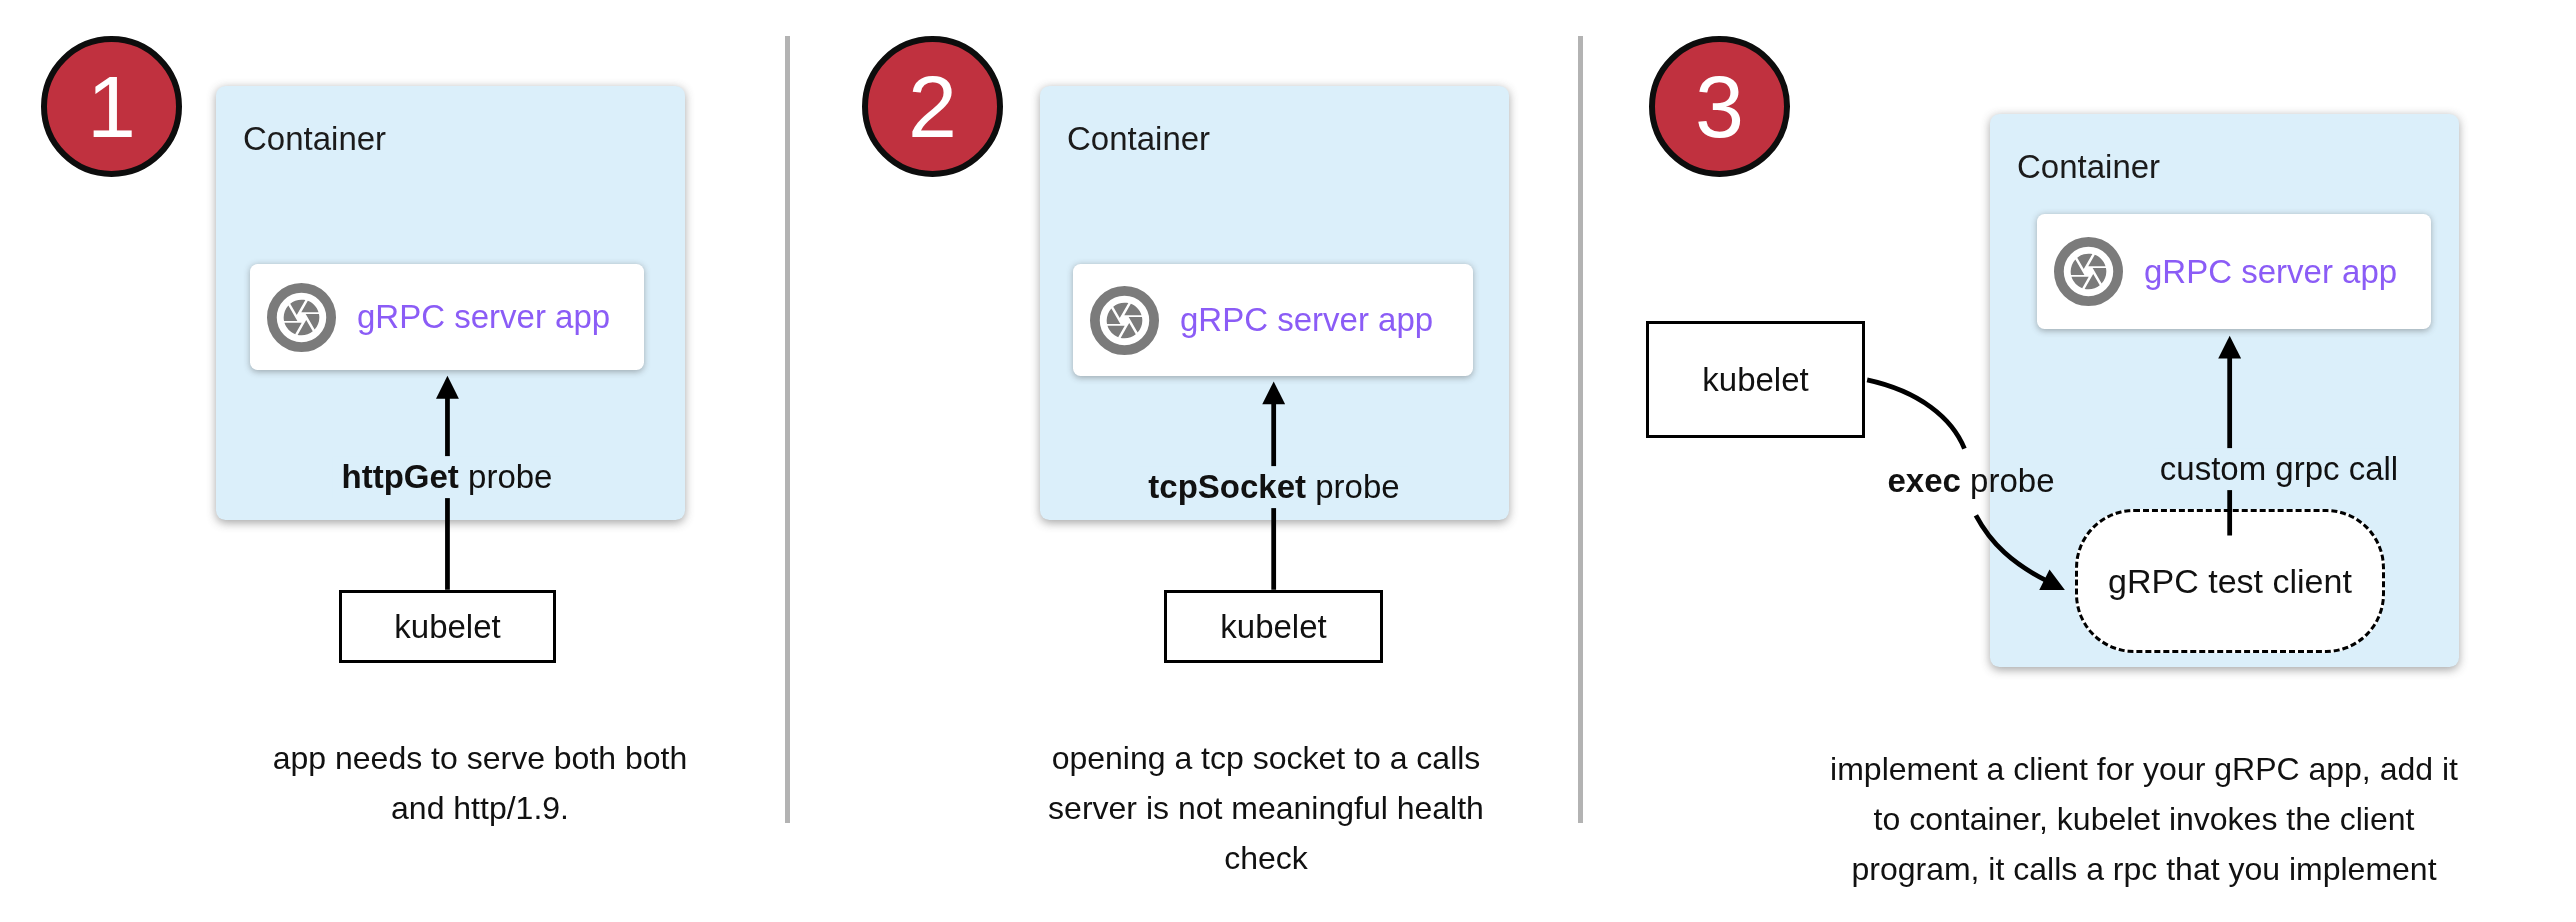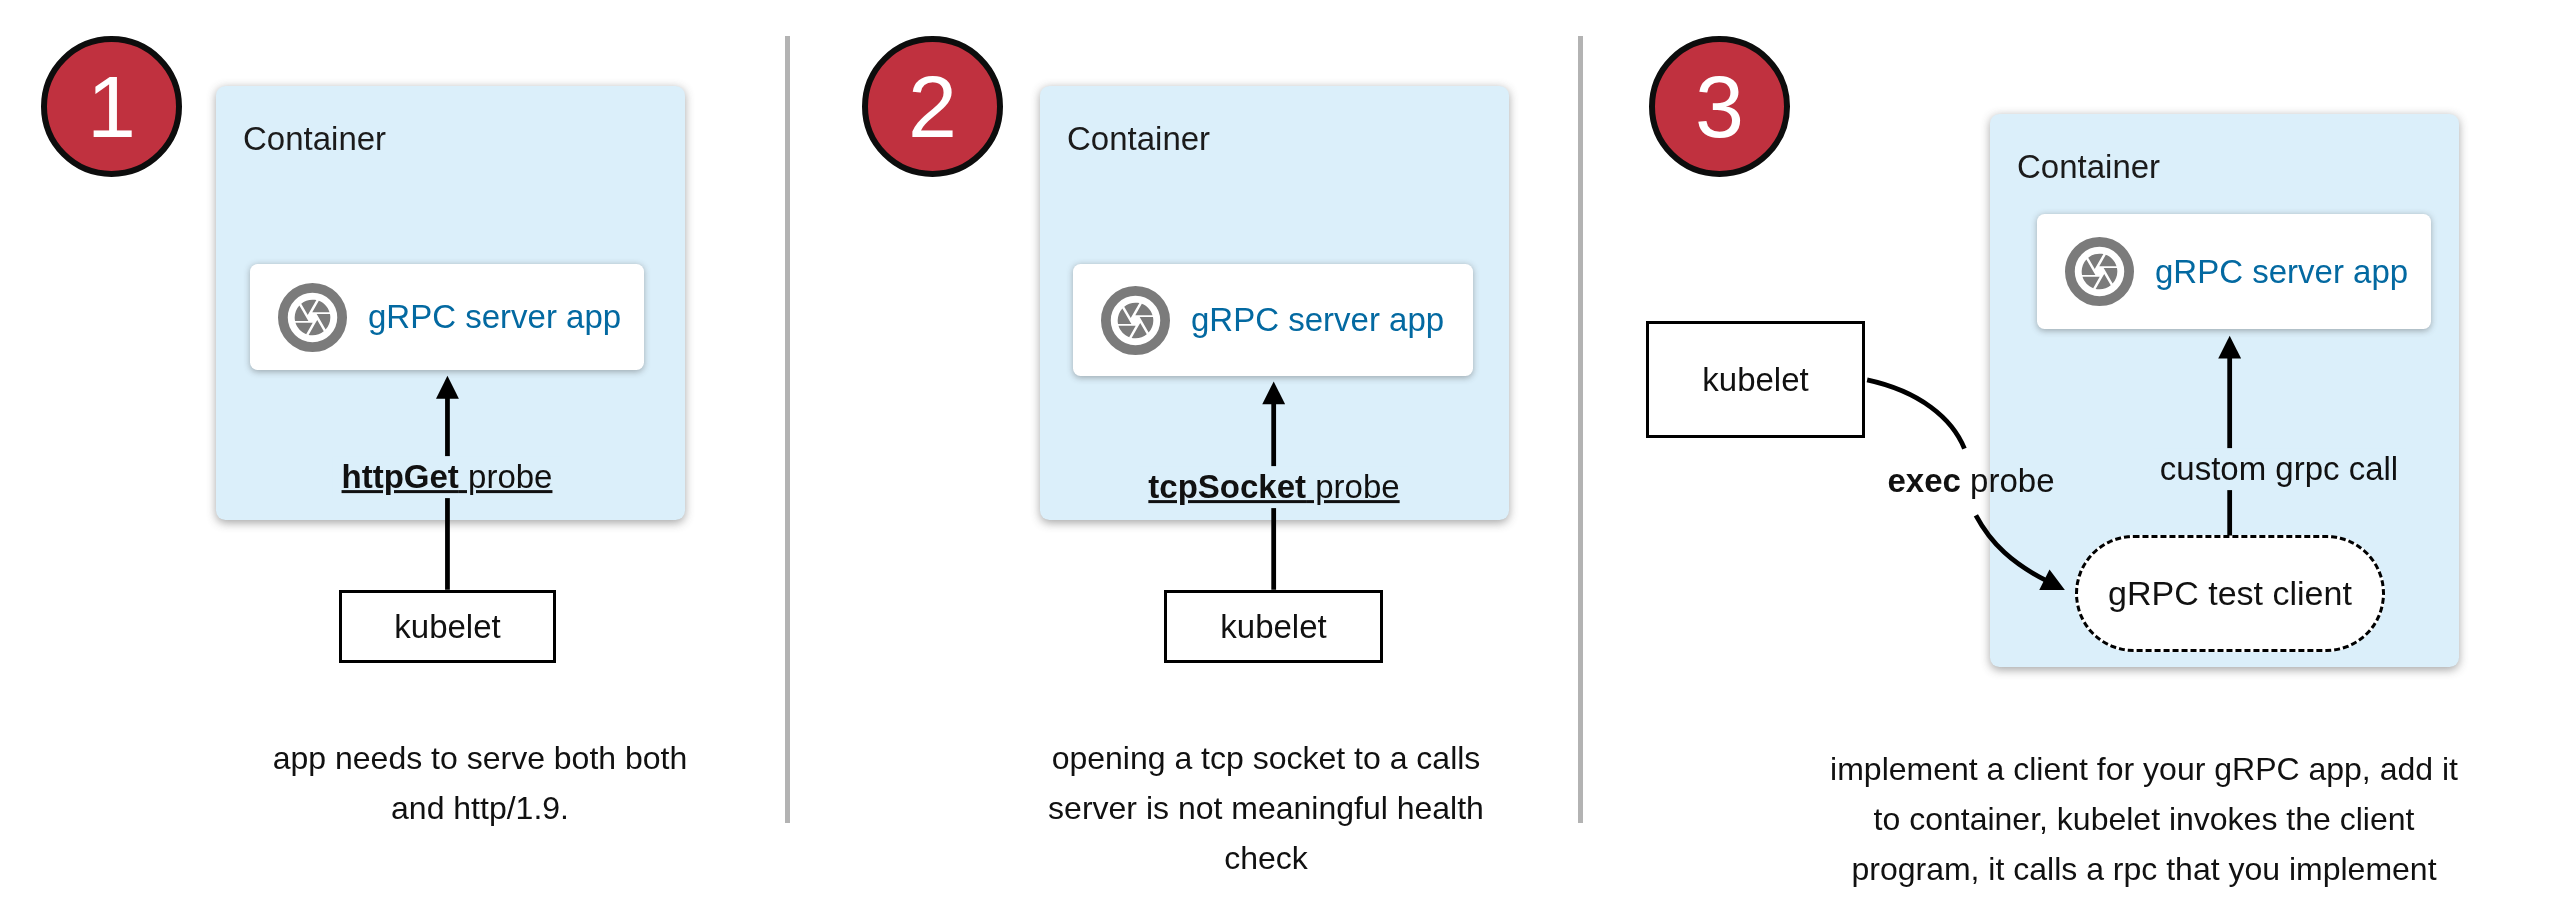--- a/index.html
+++ b/index.html
@@ -16,38 +16,38 @@
   .container-box{
     position:absolute;background:#dbeffa;border-radius:9.5px;
     box-shadow:0 2.9px 9.5px rgba(60,60,60,0.45);
   }
   .container-title{
     position:absolute;left:27px;top:34px;font-size:33px;color:#1b1b1b;
   }
   .app-box{
     position:absolute;background:#ffffff;border-radius:7.6px;
     box-shadow:0 1.9px 6.7px rgba(60,60,60,0.38);
-    display:flex;align-items:center;padding-left:28px;gap:21px;box-sizing:border-box;
-    font-size:33px;color:#0369a1;
+    display:flex;align-items:center;padding-left:17px;gap:21px;box-sizing:border-box;
+    font-size:33px;color:#8b5cf6;
   }
   .app-box svg{flex:0 0 auto;display:block;}
   .kubelet-box{
     position:absolute;background:#ffffff;border:3.8px solid #000;box-sizing:border-box;
     display:flex;align-items:center;justify-content:center;font-size:33px;color:#111;
   }
   .test-client{
     position:absolute;background:#ffffff;border:3.8px dashed #000;border-radius:59px;
     box-sizing:border-box;display:flex;align-items:center;justify-content:center;
     font-size:34px;color:#111;
   }
   .probe-label{
     position:absolute;transform:translate(-50%,-50%);white-space:nowrap;
     font-size:33px;color:#111;z-index:10;padding:1.9px 9.5px;
   }
-  .probe-label.on-blue{background:#dbeffa;text-decoration:underline;}
+  .probe-label.on-blue{background:#dbeffa;}
   .probe-label b{font-weight:bold;}
   .flow-label{
     position:absolute;transform:translate(-50%,-50%);white-space:nowrap;
     font-size:33px;color:#111;z-index:10;padding:1.9px 7.6px;background:#dbeffa;margin-left:48px;
   }
   .caption{
     position:absolute;transform:translateX(-50%);text-align:center;
     font-size:32px;line-height:50px;color:#111;white-space:nowrap;
   }
   .divider{
@@ -139,21 +139,21 @@
         </g>
       </svg>
       <span>gRPC server app</span>
     </div>
   </div>
 
   <div class="kubelet-box" style="left:1646px;top:321px;width:219px;height:117px;">
     <span>kubelet</span>
   </div>
 
-  <div class="test-client" style="left:2075px;top:535px;width:310px;height:117px;">
+  <div class="test-client" style="left:2075px;top:509px;width:310px;height:144px;">
     <span>gRPC test client</span>
   </div>
 
   <div class="probe-label" style="left:1971px;top:481px;">
     <b>exec</b><span> probe</span>
   </div>
 
   <div class="flow-label" style="left:2231px;top:469px;">custom grpc call</div>
 
   <div class="caption" style="left:2144px;top:744px;">

